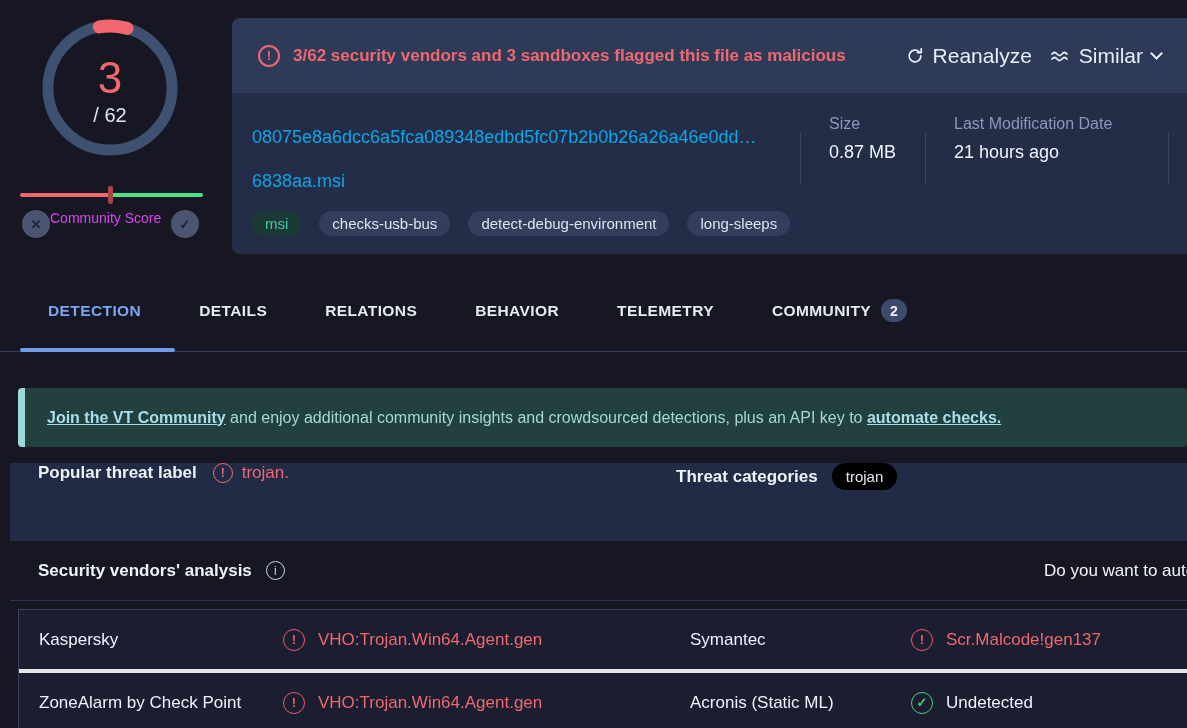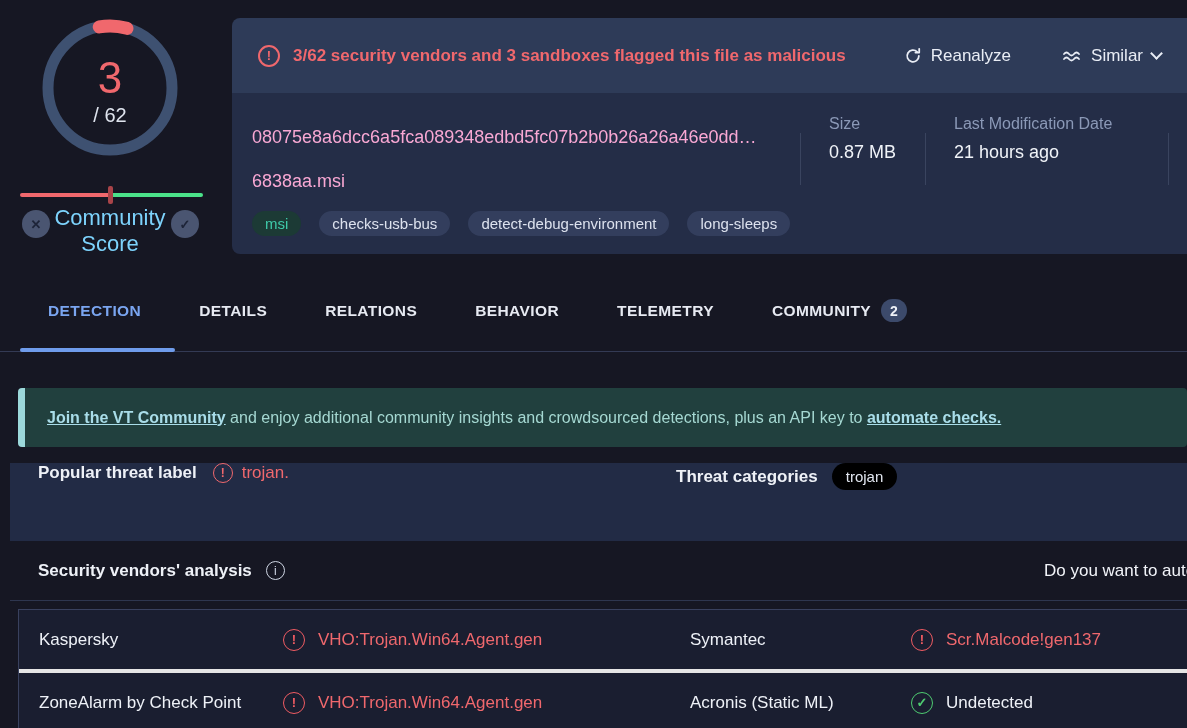--- a/index.html
+++ b/index.html
@@ -23,36 +23,36 @@
   .score-slider { position:absolute; left:20px; top:186px; width:183px; height:18px; }
   .slider-track { position:absolute; top:7px; left:0; right:0; height:4px; border-radius:2px; overflow:hidden; display:flex; }
   .slider-red { width:50%; background:#f0686d; }
   .slider-green { width:50%; background:#4be38a; }
   .slider-handle { position:absolute; left:48%; top:0; width:5px; height:18px; border-radius:2px; background:#a94449; }
 
   .vote-circle { position:absolute; width:28px; height:28px; border-radius:50%; background:#4a5571;
                  display:flex; align-items:center; justify-content:center; color:#1d2438; font-size:13px; font-weight:bold; }
   .vote-x { left:22px; top:210px; }
   .vote-check { left:171px; top:210px; }
-  .score-label { position:absolute; left:50px; top:205px; width:120px; text-align:center;
-                 color:#7dd3fc; font-size:22px; line-height:26px; }
+  .score-label { position:absolute; left:50px; top:205px; width:120px; 
+                 color:#d946ef; font-size:14px; line-height:26px; }
 
   .header-right { position:absolute; left:232px; top:18px; width:955px; }
   .flag-banner { height:75px; background:#2e3b58; border-radius:8px 0 0 0;
                  display:flex; align-items:center; padding:0 26px 0 26px; }
   .flag-left { display:flex; align-items:center; gap:13px; color:#f0686d; font-weight:bold; font-size:17px; flex:1; }
   .ring-icon { width:22px; height:22px; min-width:22px; border:2px solid currentColor; border-radius:50%;
                display:flex; align-items:center; justify-content:center; font-size:13px; font-weight:bold; }
-  .banner-actions { display:flex; align-items:center; gap:51px; color:#e9edf5; font-size:17px; }
+  .banner-actions { display:flex; align-items:center; gap:18px; color:#e9edf5; font-size:21px; }
   .action-btn { display:flex; align-items:center; gap:9px; cursor:pointer; }
   .action-btn svg { display:block; }
 
   .file-card { background:#242d47; border-radius:0 0 0 8px; padding:22px 0 18px 20px; }
   .file-row { display:flex; }
-  .hash-block { width:548px; font-size:18px; color:#f9a8d4; line-height:44px; }
+  .hash-block { width:548px; font-size:18px; color:#0ea5e9; line-height:44px; }
   .v-div { width:1px; height:52px; background:#3a445f; align-self:center; }
   .stat { padding-left:28px; }
   .stat-1 { width:124px; }
   .stat-2 { width:242px; }
   .stat-label { color:#8b99b7; font-size:16px; }
   .stat-value { color:#f0f3f8; font-size:18px; margin-top:9px; }
 
   .tags-row { display:flex; gap:18px; margin-top:8px; }
   .pill { background:#333e5d; color:#dde2ee; font-size:15px; padding:4px 13px; border-radius:14px; cursor:pointer; }
   .pill-type { background:#1c3a35; color:#3fc9a9; }

